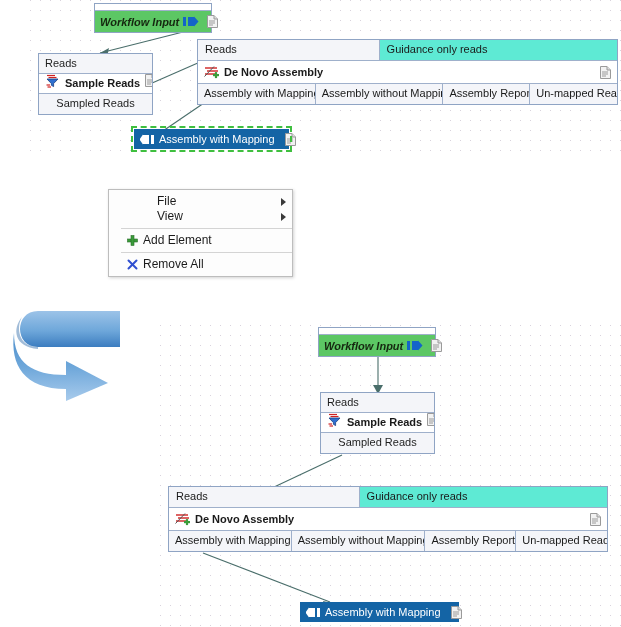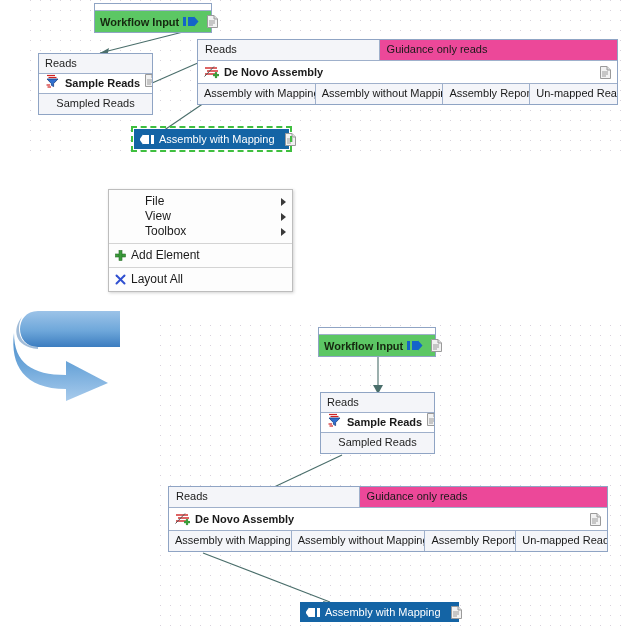--- a/index.html
+++ b/index.html
@@ -72,21 +72,21 @@
     height: 21px;
     background: #5cc764;
     display: flex;
     align-items: center;
     padding: 0 5px;
     font-weight: bold;
     font-size: 11px;
     color: #15270f;
     gap: 4px;
   }
-  .wf-input .greenbar .label { flex: 0 0 auto; }
+  .wf-input .greenbar .label { flex: 0 0 auto; font-style: italic; }
   .wf-input .greenbar .spacer { flex: 1 1 auto; }
 
   
   .out-node {
     position: absolute;
     background: #1464a5;
     color: #ffffff;
     font-size: 11px;
     display: flex;
     align-items: center;
@@ -113,21 +113,21 @@
   .tablenode .inrow .cell {
     box-sizing: border-box;
     line-height: 19px;
     padding: 0 7px;
     font-size: 11px;
     overflow: hidden;
     white-space: nowrap;
   }
   .tablenode .inrow .cell.reads { background: #f4f5f9; }
   .tablenode .inrow .cell.guidance {
-    background: #ec4899;
+    background: #5eead4;
     border-left: 1px solid #9fb0cb;
   }
   .tablenode .titlerow {
     height: 22px;
     display: flex;
     align-items: center;
     padding: 0 6px;
     border-bottom: 1px solid #9fb0cb;
     font-weight: bold;
     font-size: 11px;
@@ -168,21 +168,21 @@
   
   .ctxmenu {
     position: absolute;
     left: 108px;
     top: 189px;
     width: 185px;
     background: #fdfdfd;
     border: 1px solid #bdbdbd;
     box-shadow: 1px 1px 3px rgba(0,0,0,0.18);
     box-sizing: border-box;
-    padding: 4px 0 4px 0;
+    padding: 4px 0 4px 12px;
     font-size: 12px;
     color: #1b1b1b;
   }
   .ctxmenu .mi {
     height: 15px;
     line-height: 15px;
     display: flex;
     align-items: center;
     padding: 0 6px 0 22px;
     white-space: nowrap;
@@ -404,46 +404,41 @@
   <div class="mi sub">
     <span class="mlabel">File</span>
     <span class="mspacer"></span>
     <span class="tri"></span>
   </div>
   <div class="mi sub">
     <span class="mlabel">View</span>
     <span class="mspacer"></span>
     <span class="tri"></span>
   </div>
-  <div class="mi sub">
-    <span class="mlabel">Toolbox</span>
-    <span class="mspacer"></span>
-    <span class="tri"></span>
-  </div>
 
   <div class="sep"></div>
 
   <div class="mi">
     <span class="mico">
       <svg width="11" height="11">
           <use href="#sym-plus"></use>
         </svg>
     </span>
     <span class="mlabel">Add Element</span>
   </div>
 
   <div class="sep"></div>
 
   <div class="mi">
     <span class="mico">
       <svg width="11" height="11">
           <use href="#sym-x"></use>
         </svg>
     </span>
-    <span class="mlabel">Layout All</span>
+    <span class="mlabel">Remove All</span>
   </div>
 </div>
 
 <div class="wf-input" style="left:318px; top:327px; width:118px;">
   <div class="emptyrow"></div>
   <div class="greenbar">
     <span class="label">Workflow Input</span>
     <span class="icon arrow-in-icon">
       <svg width="16" height="11">
           <use href="#sym-inarrow"></use>

